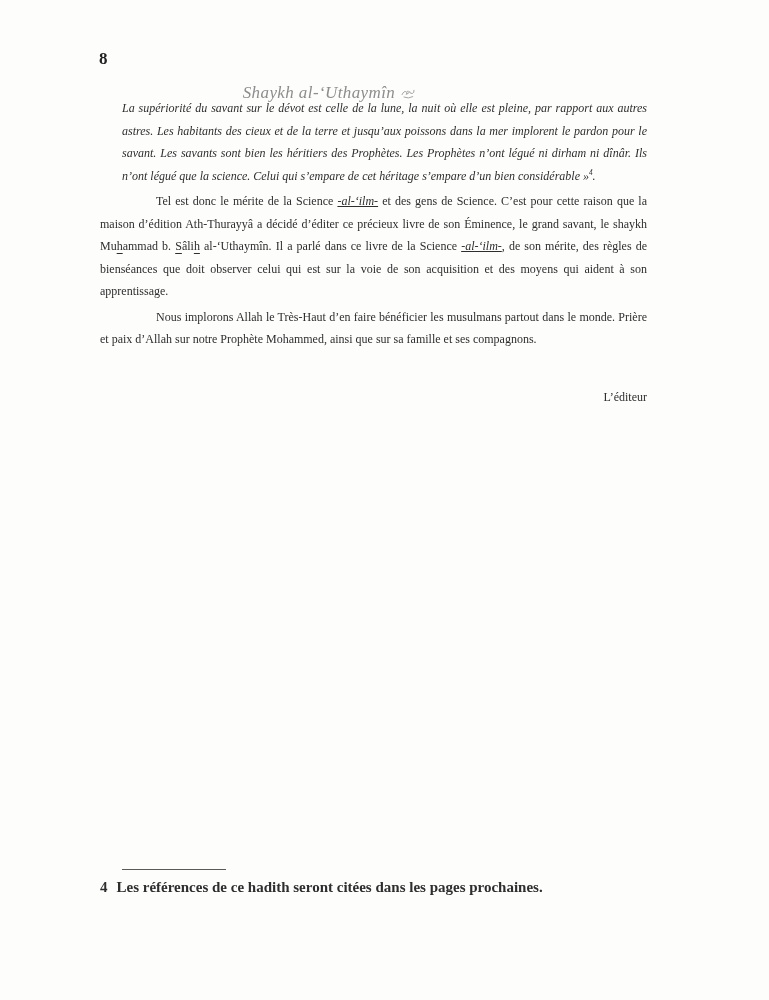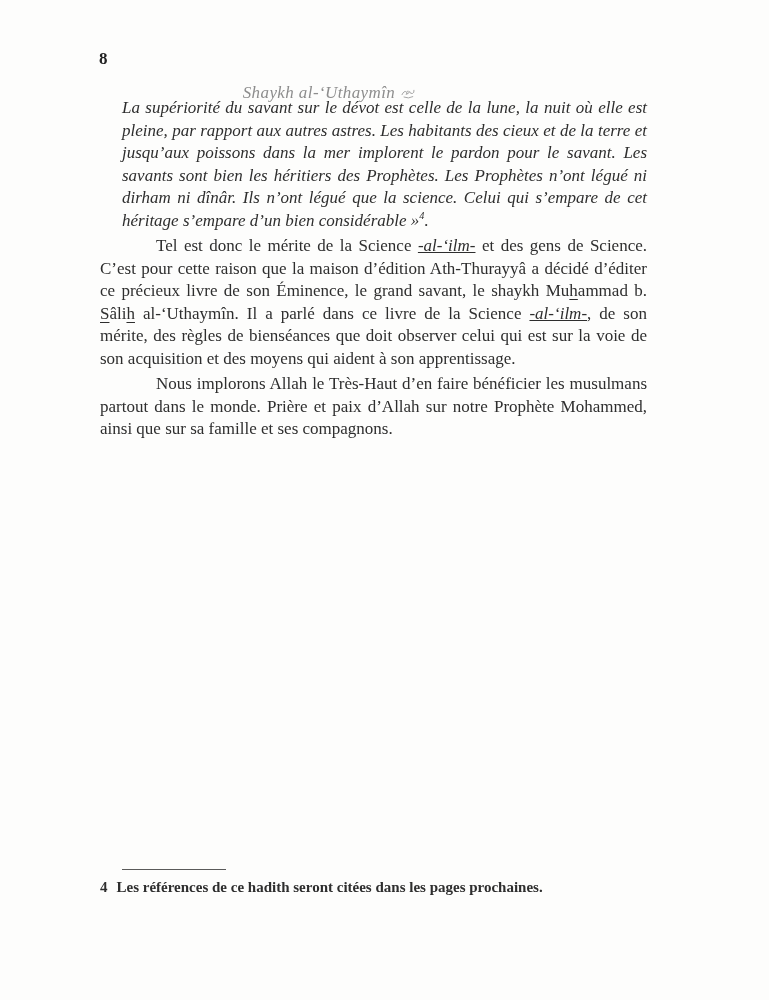--- a/index.html
+++ b/index.html
@@ -35,21 +35,21 @@
   }
   .running-head .honorific {
     display: inline-block;
     vertical-align: -2px;
     margin-left: 5px;
   }
   .content {
     position: absolute;
     left: 100px; top: 97px;
     width: 547px;
-    font-size: 17px;
+    font-size: 12px;
     line-height: 22.5px;
     text-align: justify;
   }
   .quote {
     margin: 0 0 3px 22px;
     font-style: italic;
   }
   .para {
     margin: 3px 0 0 0;
     text-indent: 56px;
@@ -109,20 +109,21 @@
 
   <div class="content">
 
     <p class="quote"><span>La supériorité du savant sur le dévot est celle de la lune, la nuit où elle est pleine, par rapport aux autres astres. Les habitants des cieux et de la terre et jusqu’aux poissons dans la mer implorent le pardon pour le savant. Les savants sont bien les héritiers des Prophètes. Les Prophètes n’ont légué ni dirham ni dînâr. Ils n’ont légué que la science. Celui qui s’empare de cet héritage s’empare d’un bien considérable »</span><sup>4</sup><span>.</span></p>
 
     <p class="para"><span>Tel est donc le mérite de la Science </span><span class="it">-al-‘ilm-</span><span> et des gens de Science. C’est pour cette raison que la maison d’édition Ath-Thurayyâ a décidé d’éditer ce précieux livre de son Éminence, le grand savant, le shaykh Mu</span><span class="ul">h</span><span>ammad b. </span><span class="ul">S</span><span>âli</span><span class="ul">h</span><span> al-‘Uthaymîn. Il a parlé dans ce livre de la Science </span><span class="it">-al-‘ilm-</span><span>, de son mérite, des règles de bienséances que doit observer celui qui est sur la voie de son acquisition et des moyens qui aident à son apprentissage.</span></p>
 
     <p class="para"><span>Nous implorons Allah le Très-Haut d’en faire bénéficier les musulmans partout dans le monde. Prière et paix d’Allah sur notre Prophète Mohammed, ainsi que sur sa famille et ses compagnons.</span></p>
 
     <div class="signature">
+      <div>L’éditeur</div>
     </div>
 
   </div>
 
   <div class="footnote">
     <div class="footnote-rule"></div>
     <div class="footnote-body">
       <span class="footnote-number">4</span><span>Les références de ce hadith seront citées dans les pages prochaines.</span>
     </div>
   </div>

